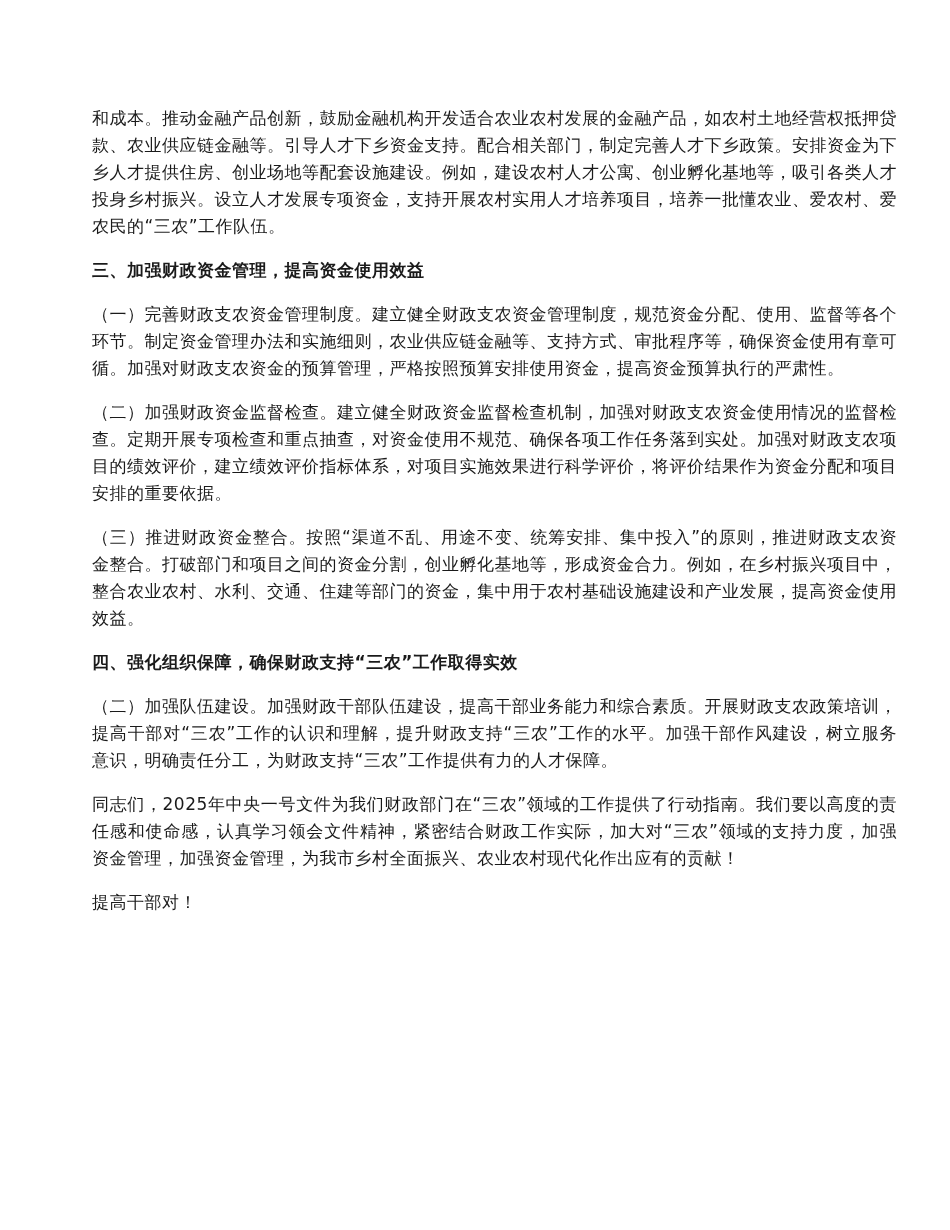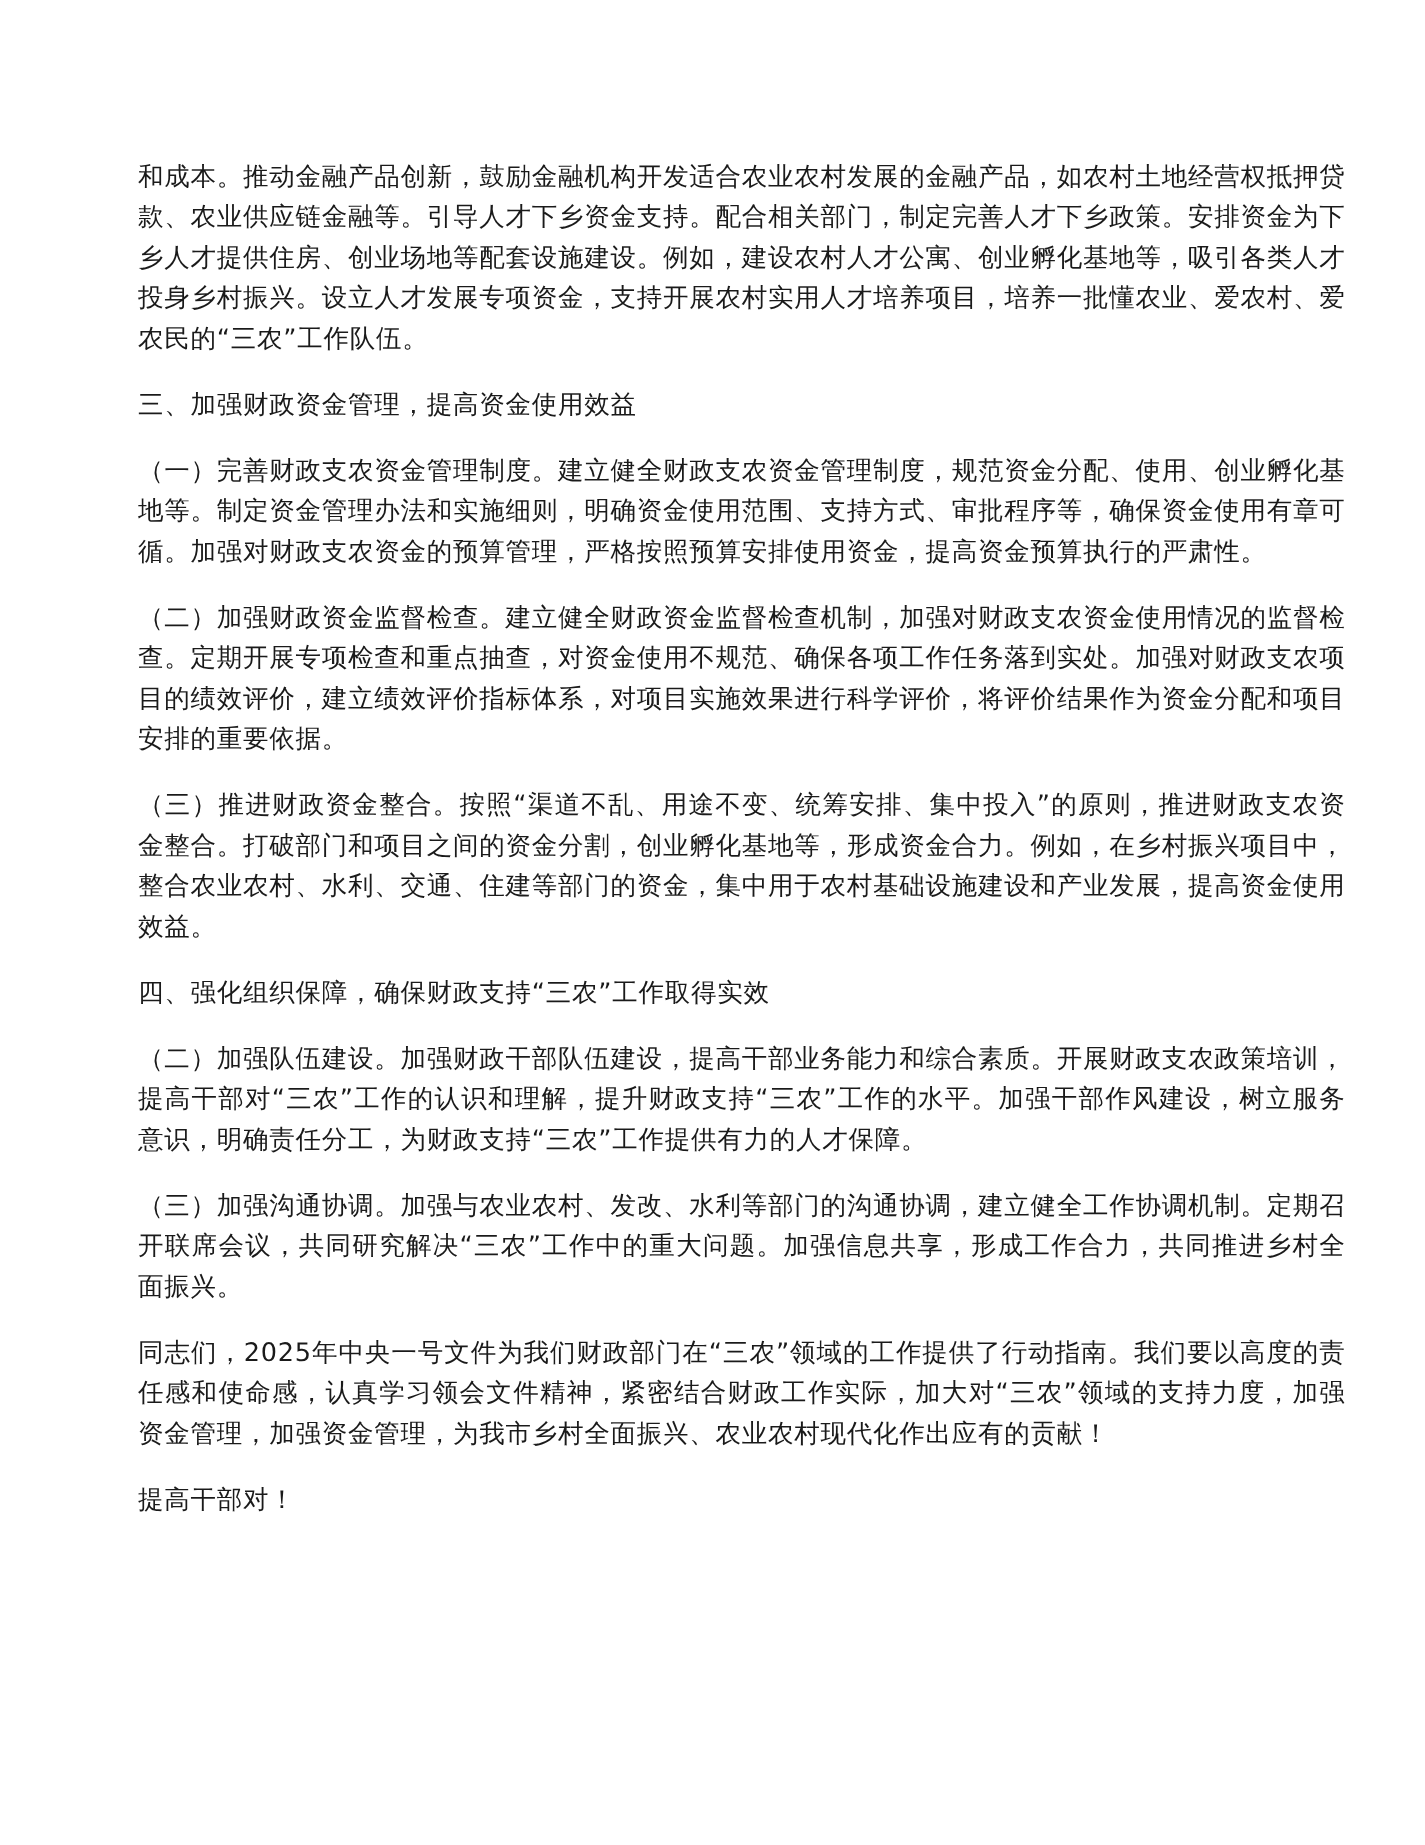--- a/index.html
+++ b/index.html
@@ -27,32 +27,31 @@
     line-height: 27px;
     text-align: justify;
     text-justify: inter-ideograph;
     margin: 0 0 17px 0;
     letter-spacing: 0.5px;
     word-break: break-all;
   }
   .doc-heading {
     font-size: 17px;
     line-height: 27px;
-    font-weight: normal;
+    font-weight: bold;
     margin: 0 0 17px 0;
     letter-spacing: 0.5px;
   }
 </style>
 </head>
 <body>
 
 <div class="page">
   <p class="doc-block">和成本。推动金融产品创新，鼓励金融机构开发适合农业农村发展的金融产品，如农村土地经营权抵押贷款、农业供应链金融等。引导人才下乡资金支持。配合相关部门，制定完善人才下乡政策。安排资金为下乡人才提供住房、创业场地等配套设施建设。例如，建设农村人才公寓、创业孵化基地等，吸引各类人才投身乡村振兴。设立人才发展专项资金，支持开展农村实用人才培养项目，培养一批懂农业、爱农村、爱农民的“三农”工作队伍。</p>
   <p class="doc-heading">三、加强财政资金管理，提高资金使用效益</p>
-  <p class="doc-block">（一）完善财政支农资金管理制度。建立健全财政支农资金管理制度，规范资金分配、使用、创业孵化基地等。制定资金管理办法和实施细则，明确资金使用范围、支持方式、审批程序等，确保资金使用有章可循。加强对财政支农资金的预算管理，严格按照预算安排使用资金，提高资金预算执行的严肃性。</p>
+  <p class="doc-block">（一）完善财政支农资金管理制度。建立健全财政支农资金管理制度，规范资金分配、使用、监督等各个环节。制定资金管理办法和实施细则，农业供应链金融等、支持方式、审批程序等，确保资金使用有章可循。加强对财政支农资金的预算管理，严格按照预算安排使用资金，提高资金预算执行的严肃性。</p>
   <p class="doc-block">（二）加强财政资金监督检查。建立健全财政资金监督检查机制，加强对财政支农资金使用情况的监督检查。定期开展专项检查和重点抽查，对资金使用不规范、确保各项工作任务落到实处。加强对财政支农项目的绩效评价，建立绩效评价指标体系，对项目实施效果进行科学评价，将评价结果作为资金分配和项目安排的重要依据。</p>
   <p class="doc-block">（三）推进财政资金整合。按照“渠道不乱、用途不变、统筹安排、集中投入”的原则，推进财政支农资金整合。打破部门和项目之间的资金分割，创业孵化基地等，形成资金合力。例如，在乡村振兴项目中，整合农业农村、水利、交通、住建等部门的资金，集中用于农村基础设施建设和产业发展，提高资金使用效益。</p>
   <p class="doc-heading">四、强化组织保障，确保财政支持“三农”工作取得实效</p>
   <p class="doc-block">（二）加强队伍建设。加强财政干部队伍建设，提高干部业务能力和综合素质。开展财政支农政策培训，提高干部对“三农”工作的认识和理解，提升财政支持“三农”工作的水平。加强干部作风建设，树立服务意识，明确责任分工，为财政支持“三农”工作提供有力的人才保障。</p>
-  <p class="doc-block">（三）加强沟通协调。加强与农业农村、发改、水利等部门的沟通协调，建立健全工作协调机制。定期召开联席会议，共同研究解决“三农”工作中的重大问题。加强信息共享，形成工作合力，共同推进乡村全面振兴。</p>
   <p class="doc-block">同志们，2025年中央一号文件为我们财政部门在“三农”领域的工作提供了行动指南。我们要以高度的责任感和使命感，认真学习领会文件精神，紧密结合财政工作实际，加大对“三农”领域的支持力度，加强资金管理，加强资金管理，为我市乡村全面振兴、农业农村现代化作出应有的贡献！</p>
   <p class="doc-block">提高干部对！</p>
 </div>
 
 </body></html>

